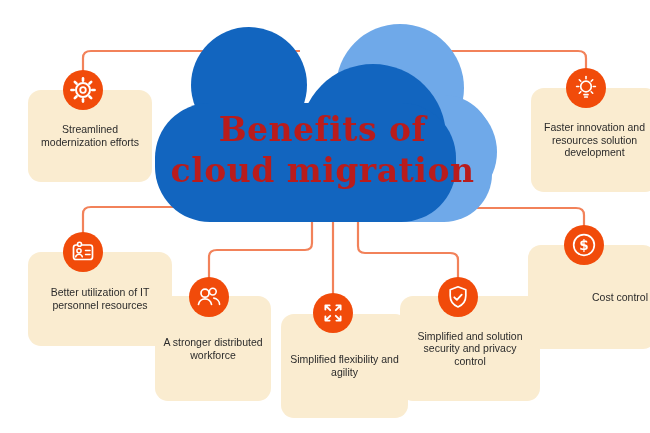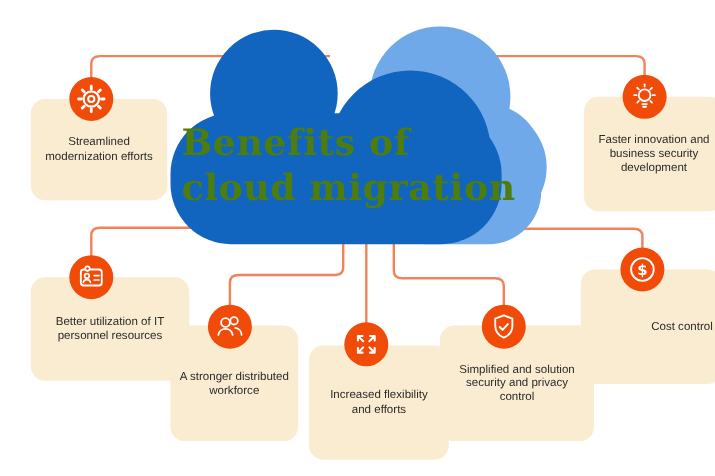--- a/index.html
+++ b/index.html
@@ -3,21 +3,21 @@
 <meta charset="utf-8">
 <style>
   html,body{margin:0;padding:0;background:#fff;}
   .stage{
     position:relative;width:650px;height:433px;background:#ffffff;
     overflow:hidden;font-family:"Liberation Sans",sans-serif;
   }
   .layer{position:absolute;left:0;top:0;width:650px;height:433px;pointer-events:none;}
   .cloud-title{
     position:absolute;left:165px;top:109px;width:315px;
-    text-align:left;color:#4d7c0f;
+    text-align:center;color:#b91c1c;
     font-family:"DejaVu Serif",serif;font-weight:700;
     font-size:33px;line-height:41px;letter-spacing:.5px;
   }
   .card{
     position:absolute;background:#FAECD0;border-radius:13px;
     display:flex;align-items:center;justify-content:flex-end;
     text-align:center;color:#2B2B2B;
     font-size:10.5px;line-height:12.6px;font-weight:500;
   }
   .badge{
@@ -73,30 +73,30 @@
 
   <div class="cloud-title">
     <div>Benefits of</div>
     <div>cloud migration</div>
   </div>
 
   <div class="card c1">
     <span>Streamlined modernization efforts</span>
   </div>
   <div class="card c2">
-    <span>Faster innovation and business security development</span>
+    <span>Faster innovation and resources solution development</span>
   </div>
   <div class="card c3">
     <span>Better utilization of IT personnel resources</span>
   </div>
   <div class="card c4">
     <span>A stronger distributed workforce</span>
   </div>
   <div class="card c5">
-    <span>Increased flexibility and efforts</span>
+    <span>Simplified flexibility and agility</span>
   </div>
   <div class="card c6">
     <span>Simplified and solution security and privacy control</span>
   </div>
   <div class="card c7">
     <span>Cost control</span>
   </div>
 
   <div class="badge b1">
     <svg width="40" height="40" viewBox="0 0 40 40">

